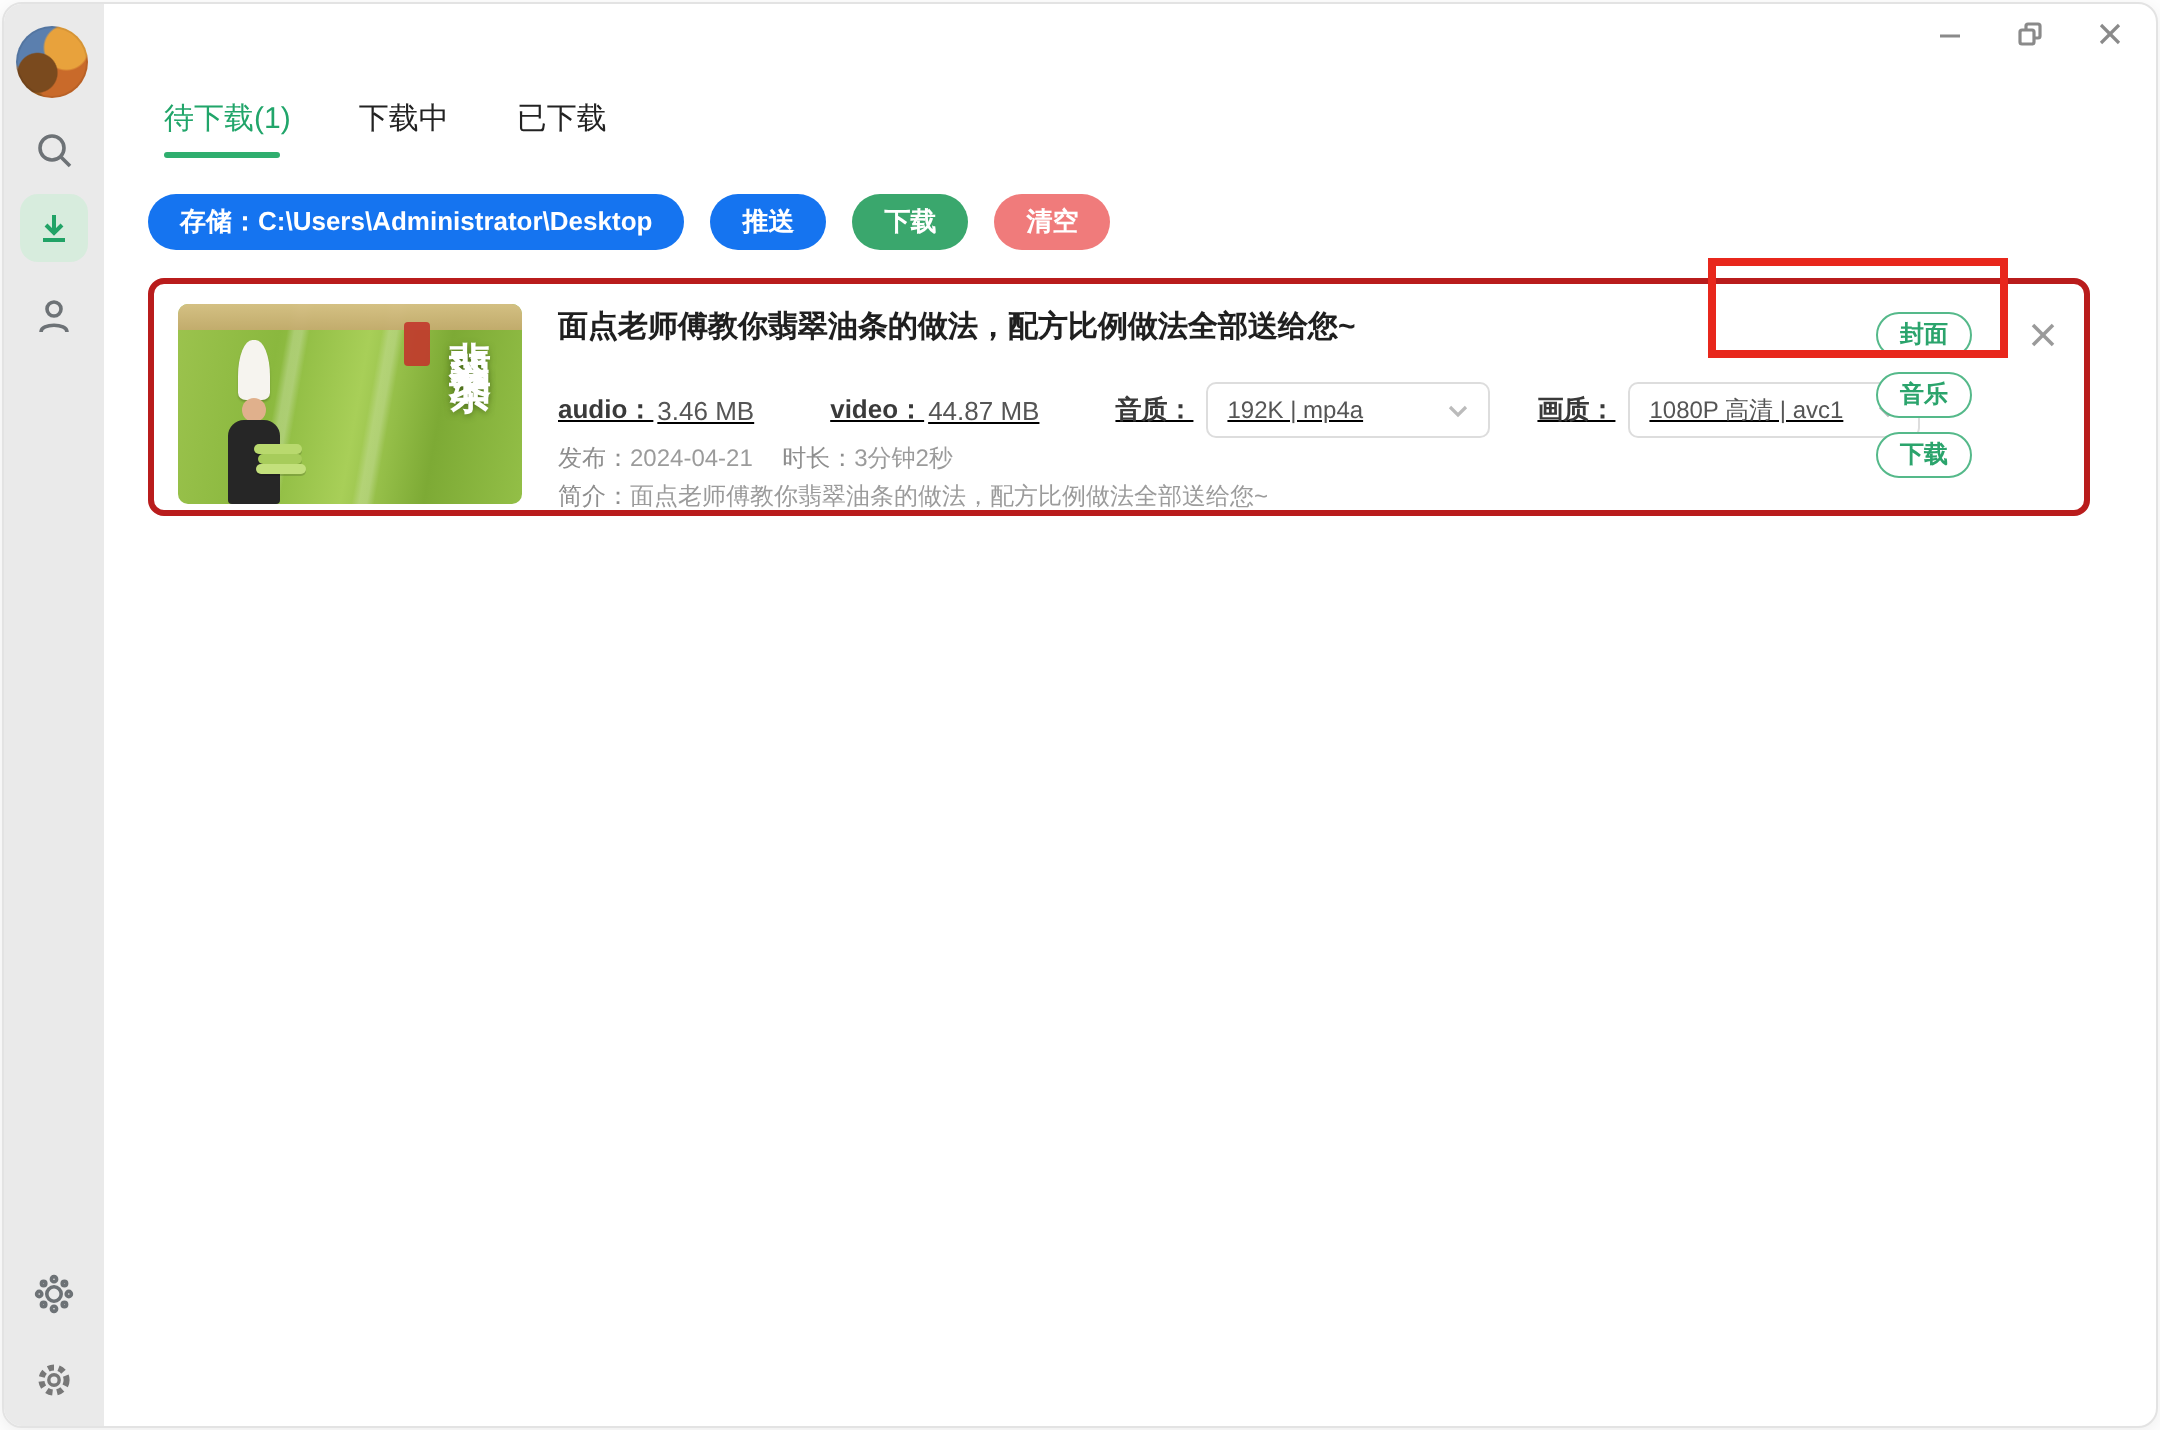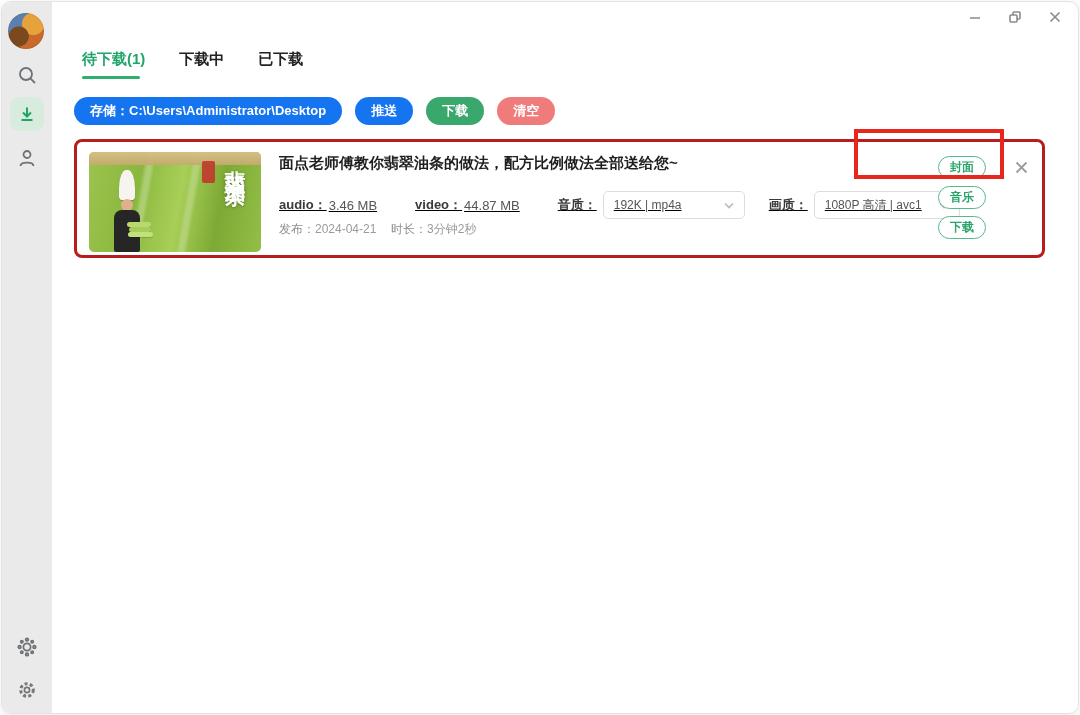--- a/index.html
+++ b/index.html
@@ -27,21 +27,21 @@
   }
   .side-icon { position:absolute; left:15px; width:20px; height:20px; cursor:pointer; }
   .side-icon svg { stroke:#6d7276; stroke-width:1.8; fill:none; }
   .side-active {
     position:absolute; left:8px; top:95px; width:34px; height:34px; border-radius:9px;
     background:#d7ecdd; display:flex; align-items:center; justify-content:center; cursor:pointer;
   }
   .side-active svg { stroke:#21a366; stroke-width:2; fill:none; }
   
   .tabs { position:absolute; left:80px; top:48px; display:flex; gap:34px; }
-  .tab { font-size:15px; font-weight:700; color:#222; cursor:pointer; position:relative; padding-bottom:10px; }
+  .tab { font-size:15px; font-weight:400; color:#222; cursor:pointer; position:relative; padding-bottom:10px; }
   .tab.active { color:#21a56a; }
   .tab.active::after {
     content:""; position:absolute; left:0; bottom:0; width:58px; height:3px;
     border-radius:2px; background:#2fae6e;
   }
   
   .toolbar { position:absolute; left:72px; top:95px; display:flex; gap:13px; align-items:center; }
   .pill {
     height:28px; border-radius:14px; color:#fff; font-size:13px; font-weight:700;
     display:flex; align-items:center; justify-content:center; padding:0 16px;
@@ -240,20 +240,23 @@
           </svg>
       </div>
     </div>
 
     <div class="sub-row" style="top:79px;">
       <span class="sub-label">发布：</span><span>2024-04-21</span>
       <span style="display:inline-block;width:8px;"></span>
       <span class="sub-label">时长：</span><span>3分钟2秒</span>
     </div>
 
+    <div class="sub-row" style="top:98px;">
+      <span class="sub-label">简介：</span><span>面点老师傅教你翡翠油条的做法，配方比例做法全部送给您~</span>
+    </div>
 
     <div class="actions">
       <div class="chip">封面</div>
       <div class="chip">音乐</div>
       <div class="chip">下载</div>
     </div>
 
     <div class="card-close">
       <svg width="15" height="15" viewBox="0 0 15 15">
           <line x1="2.5" y1="2.5" x2="12.5" y2="12.5"></line>

